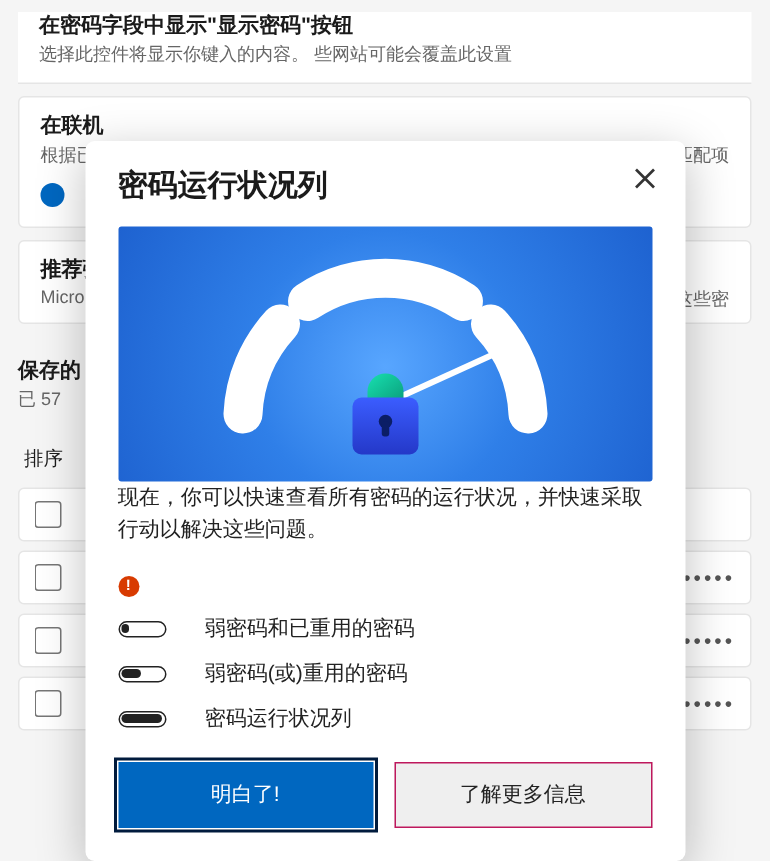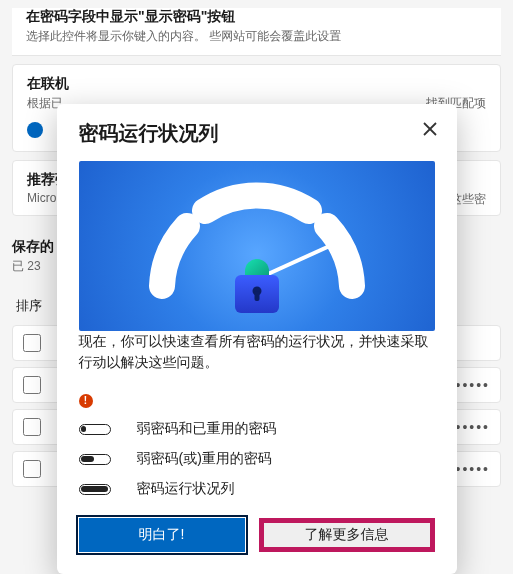--- a/index.html
+++ b/index.html
@@ -94,29 +94,29 @@
   .meter-low::after  { width:5px; }
   .meter-mid::after  { width:13px; }
   .meter-full::after { right:1.5px; }
 
   .ignore-icon svg { width:28px; height:14px; stroke:#222; fill:none; stroke-width:1.6; }
 
   .modal-buttons {
     display:flex; gap:14px; margin-top:20px;
   }
   .btn {
-    flex:1; height:34px; font-size:14px; display:flex; align-items:center; justify-content:center;
+    flex:1; height:44px; font-size:14px; display:flex; align-items:center; justify-content:center;
     cursor:pointer; user-select:none;
   }
   .btn-primary {
     background:#0067c0; color:#fff;
     outline:2px solid #001b3d; outline-offset:1px;
   }
   .btn-secondary {
-    background:#efefef; color:#222; border:5px solid #be185d;
+    background:#efefef; color:#222; border:1px solid #be185d;
   }
 </style>
 </head>
 <body>
 
 <div class="bg">
 
   <div class="bg-section bg-first">
     <h3>在密码字段中显示"显示密码"按钮</h3>
     <p>选择此控件将显示你键入的内容。 些网站可能会覆盖此设置</p>
@@ -138,21 +138,21 @@
       <span style="float:right">将填充这些密</span>
     </p>
   </div>
 
   <div style="height:14px"></div>
 
   <div class="bg-section" style="border:none; background:transparent; padding:0;">
     <div class="bg-saved-header">
       <div>
         <h3>保存的</h3>
-        <p>已 23</p>
+        <p>已 57</p>
       </div>
     </div>
 
     <div class="sort-row">排序</div>
 
     <div class="pw-row">
       <input type="checkbox" style="">
       <span class="dots"></span>
     </div>
     <div class="pw-row">

